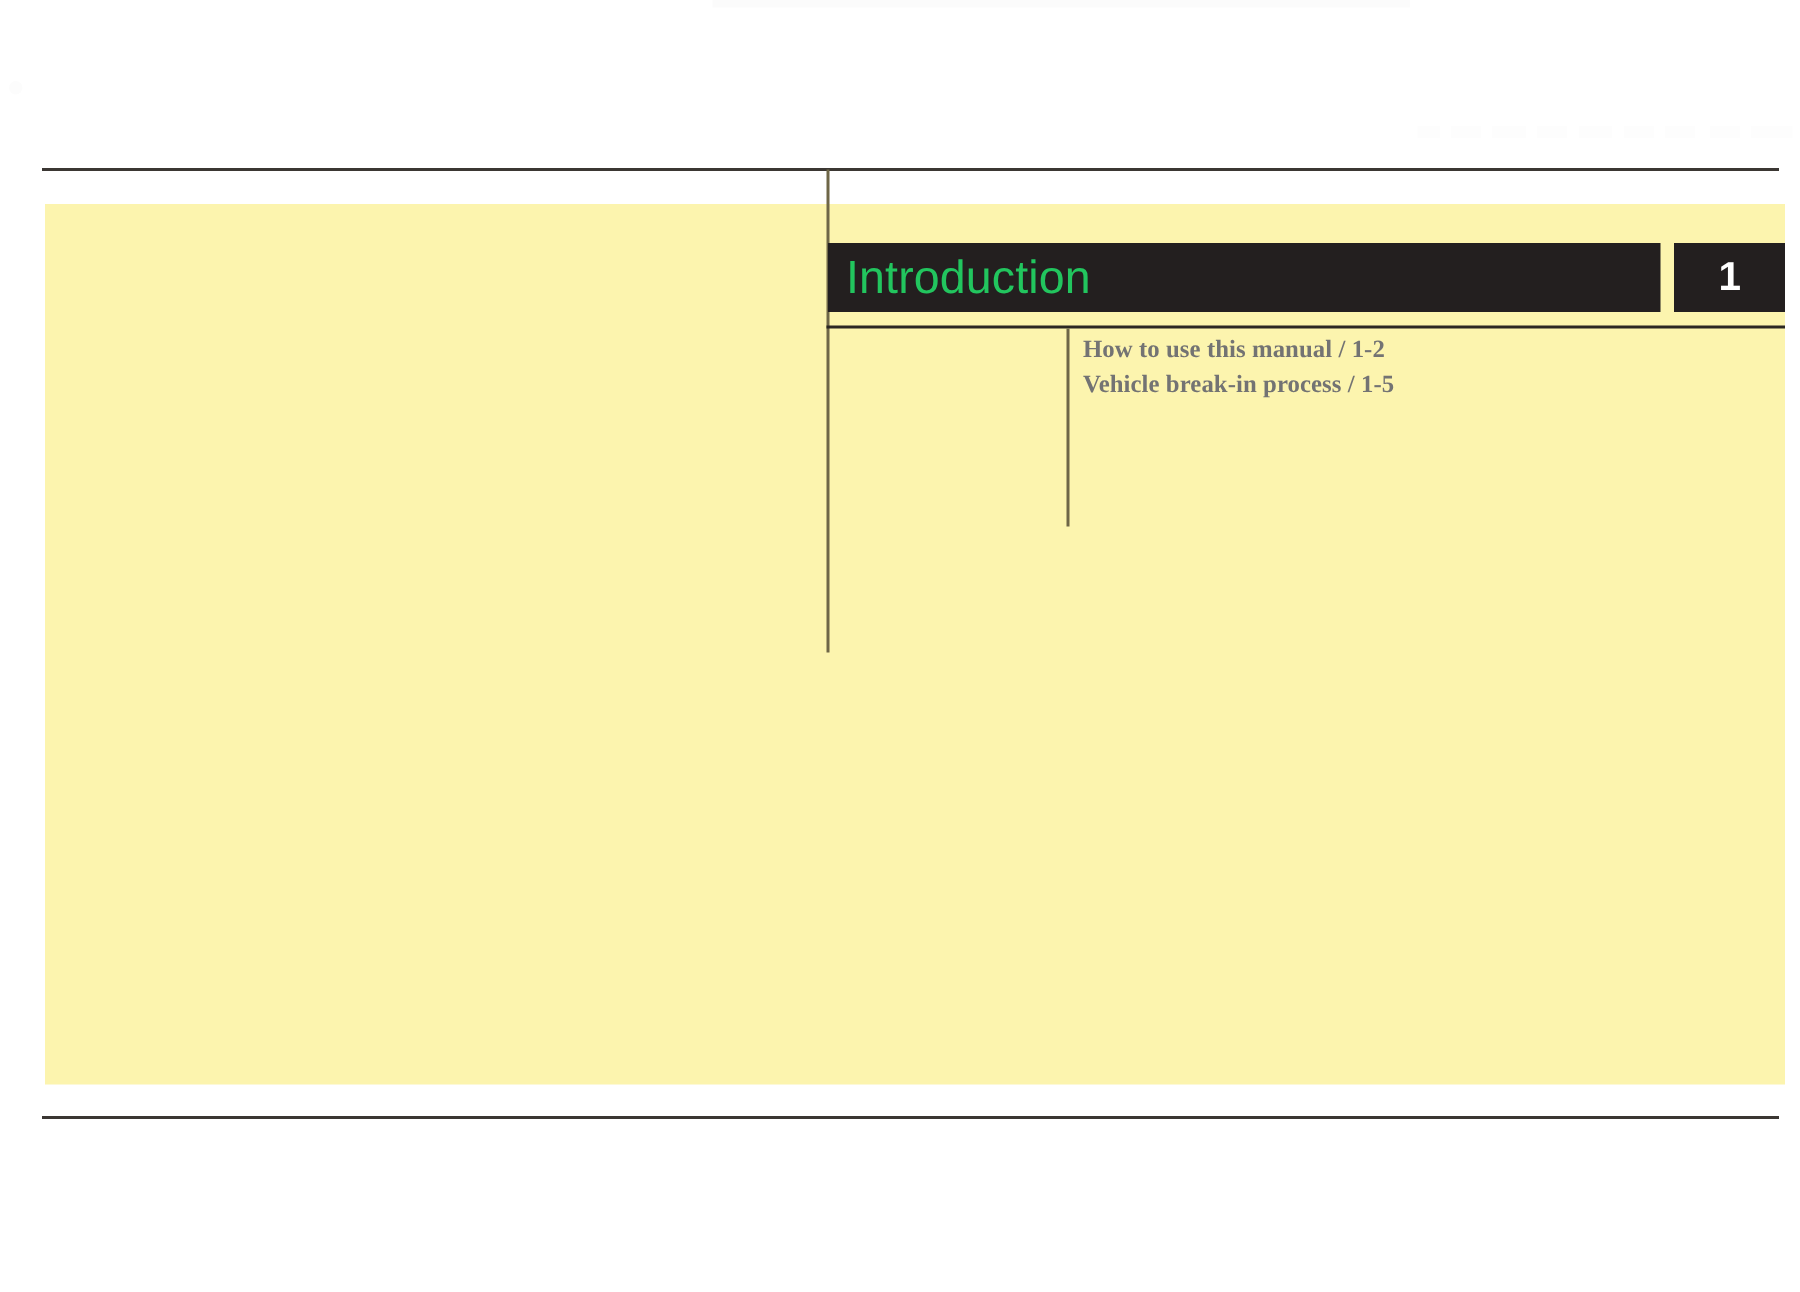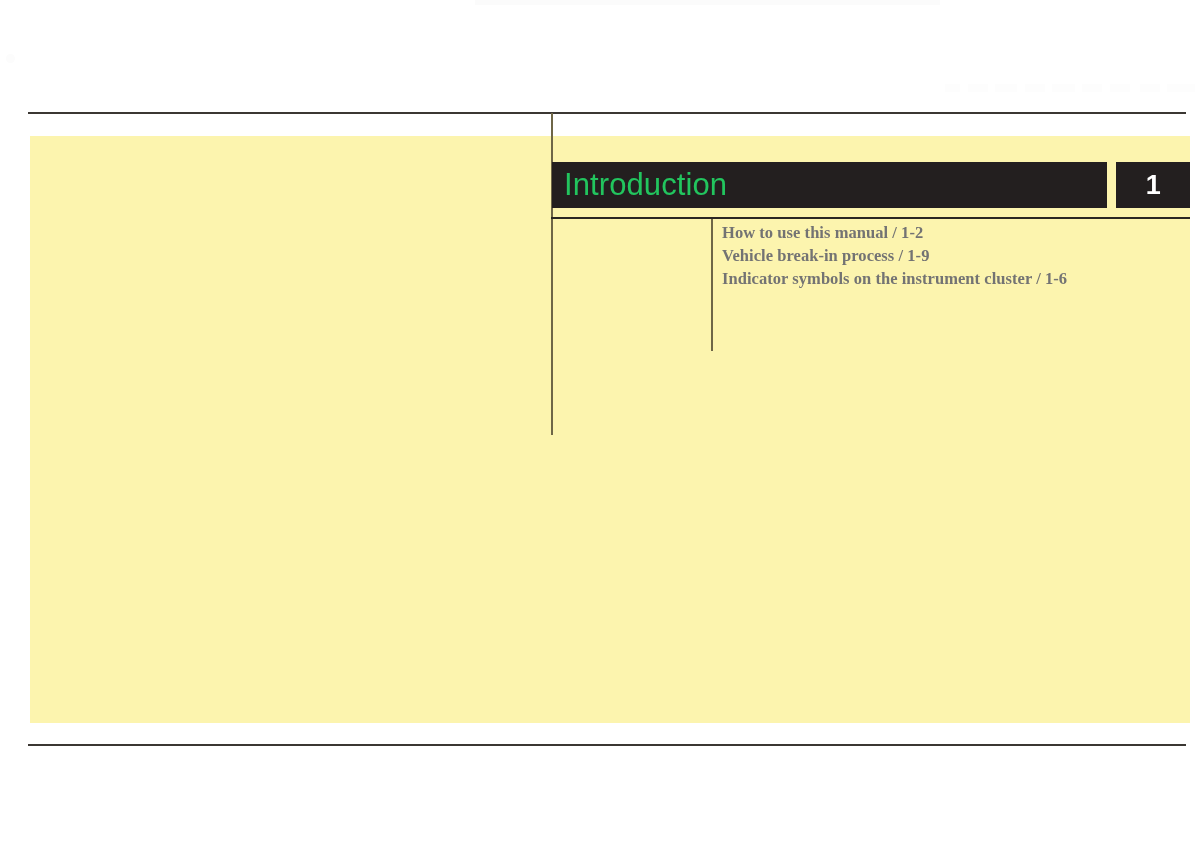--- a/index.html
+++ b/index.html
@@ -184,19 +184,18 @@
   <div class="chapter-tab">
     <span class="chapter-number">1</span>
   </div>
 
   <div class="under-bar-rule"></div>
 
   <div class="toc-divider"></div>
 
   <div class="toc-list">
     <div class="toc-item">How to use this manual / 1-2</div>
-    <div class="toc-item">Vehicle break-in process / 1-9</div>
-    <div class="toc-item">Indicator symbols on the instrument cluster / 1-6</div>
+    <div class="toc-item">Vehicle break-in process / 1-5</div>
   </div>
 
   <div class="page-rule bottom"></div>
 
 </div>
 
 </body></html>

